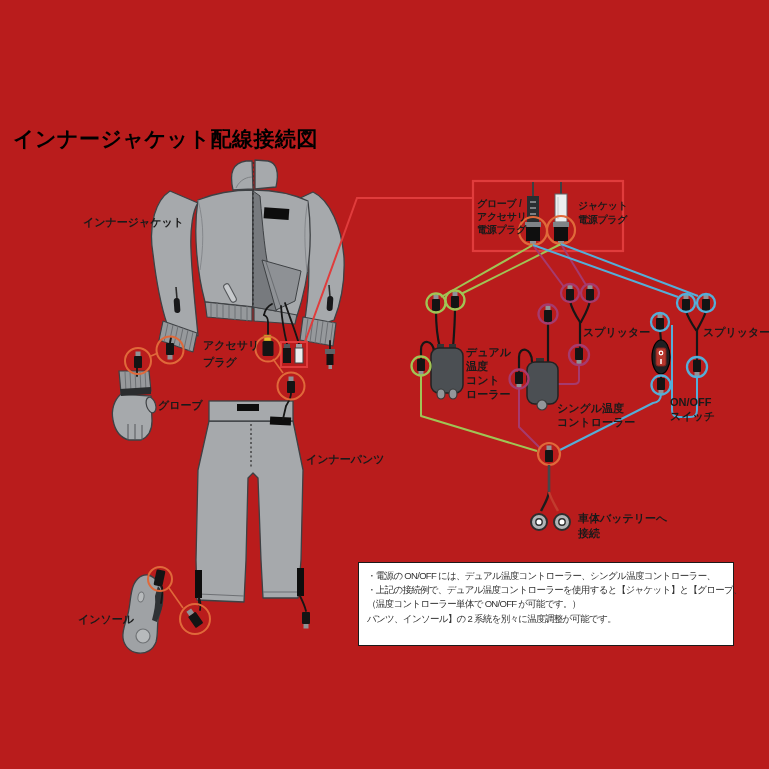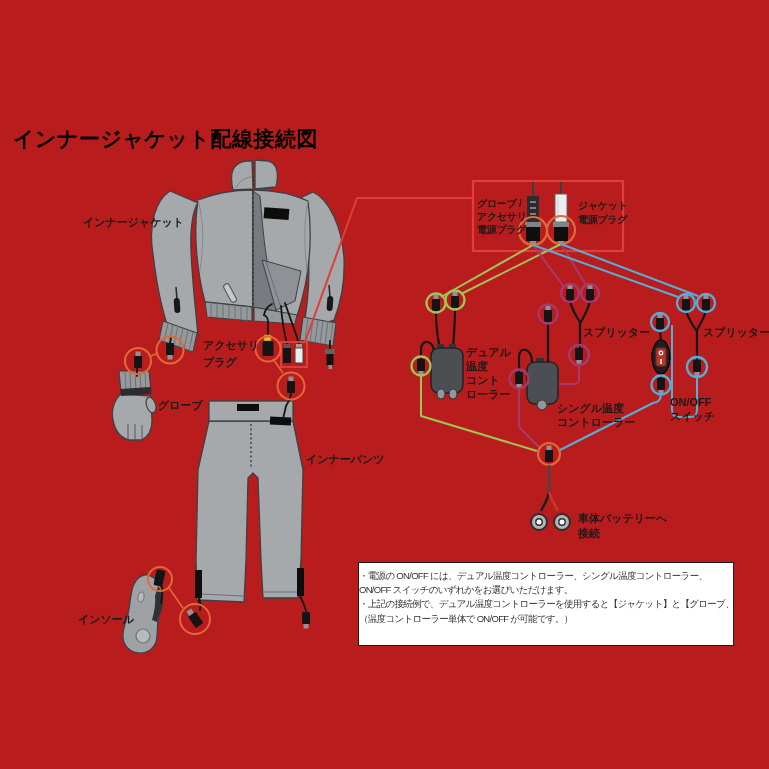--- a/index.html
+++ b/index.html
@@ -5,21 +5,21 @@
   html,body{margin:0;padding:0;background:#ffffff;}
   #canvas{position:relative;width:769px;height:769px;background:#b91c1c;overflow:hidden;
           font-family:"Liberation Sans", sans-serif;}
   .title{position:absolute;left:13px;top:125px;font-size:21px;font-weight:bold;
          color:#000;letter-spacing:.5px;white-space:nowrap;}
   svg{position:absolute;left:0;top:0;}
   svg text{font-family:"Liberation Sans", sans-serif;font-size:11px;font-weight:600;
            fill:#1a1a1a;white-space:pre;}
   svg text.small{font-size:10px;letter-spacing:-0.3px;}
   .note{position:absolute;left:358px;top:562px;width:376px;height:84px;box-sizing:border-box;
-        border:1.4px solid #1a1a1a;padding:6px 0;font-size:9.5px;letter-spacing:-0.7px;
+        border:1.4px solid #1a1a1a;padding:6px 8px;font-size:9.5px;letter-spacing:-0.7px;
         line-height:14.2px;color:#333;background:#fff;}
   .note div{white-space:nowrap;}
 </style>
 </head>
 <body>
 
 <div id="canvas">
   <div class="title">インナージャケット配線接続図</div>
 
   <svg width="769" height="769" viewBox="0 0 769 769">
@@ -374,17 +374,17 @@
 
     <text x="670" y="406">ON/OFF</text>
     <text x="670" y="420">スイッチ</text>
 
     <text x="578" y="522">車体バッテリーへ</text>
     <text x="578" y="537">接続</text>
   </svg>
 
   <div class="note">
     <div>・電源の ON/OFF には、デュアル温度コントローラー、シングル温度コントローラー、</div>
-    <div>ON/OFF スイッチのいずれかをお選びいただけます。</div>
     <div>・上記の接続例で、デュアル温度コントローラーを使用すると【ジャケット】と【グローブ、</div>
     <div>（温度コントローラー単体で ON/OFF が可能です。）</div>
+    <div>パンツ、インソール】の 2 系統を別々に温度調整が可能です。</div>
   </div>
 </div>
 
 </body></html>

